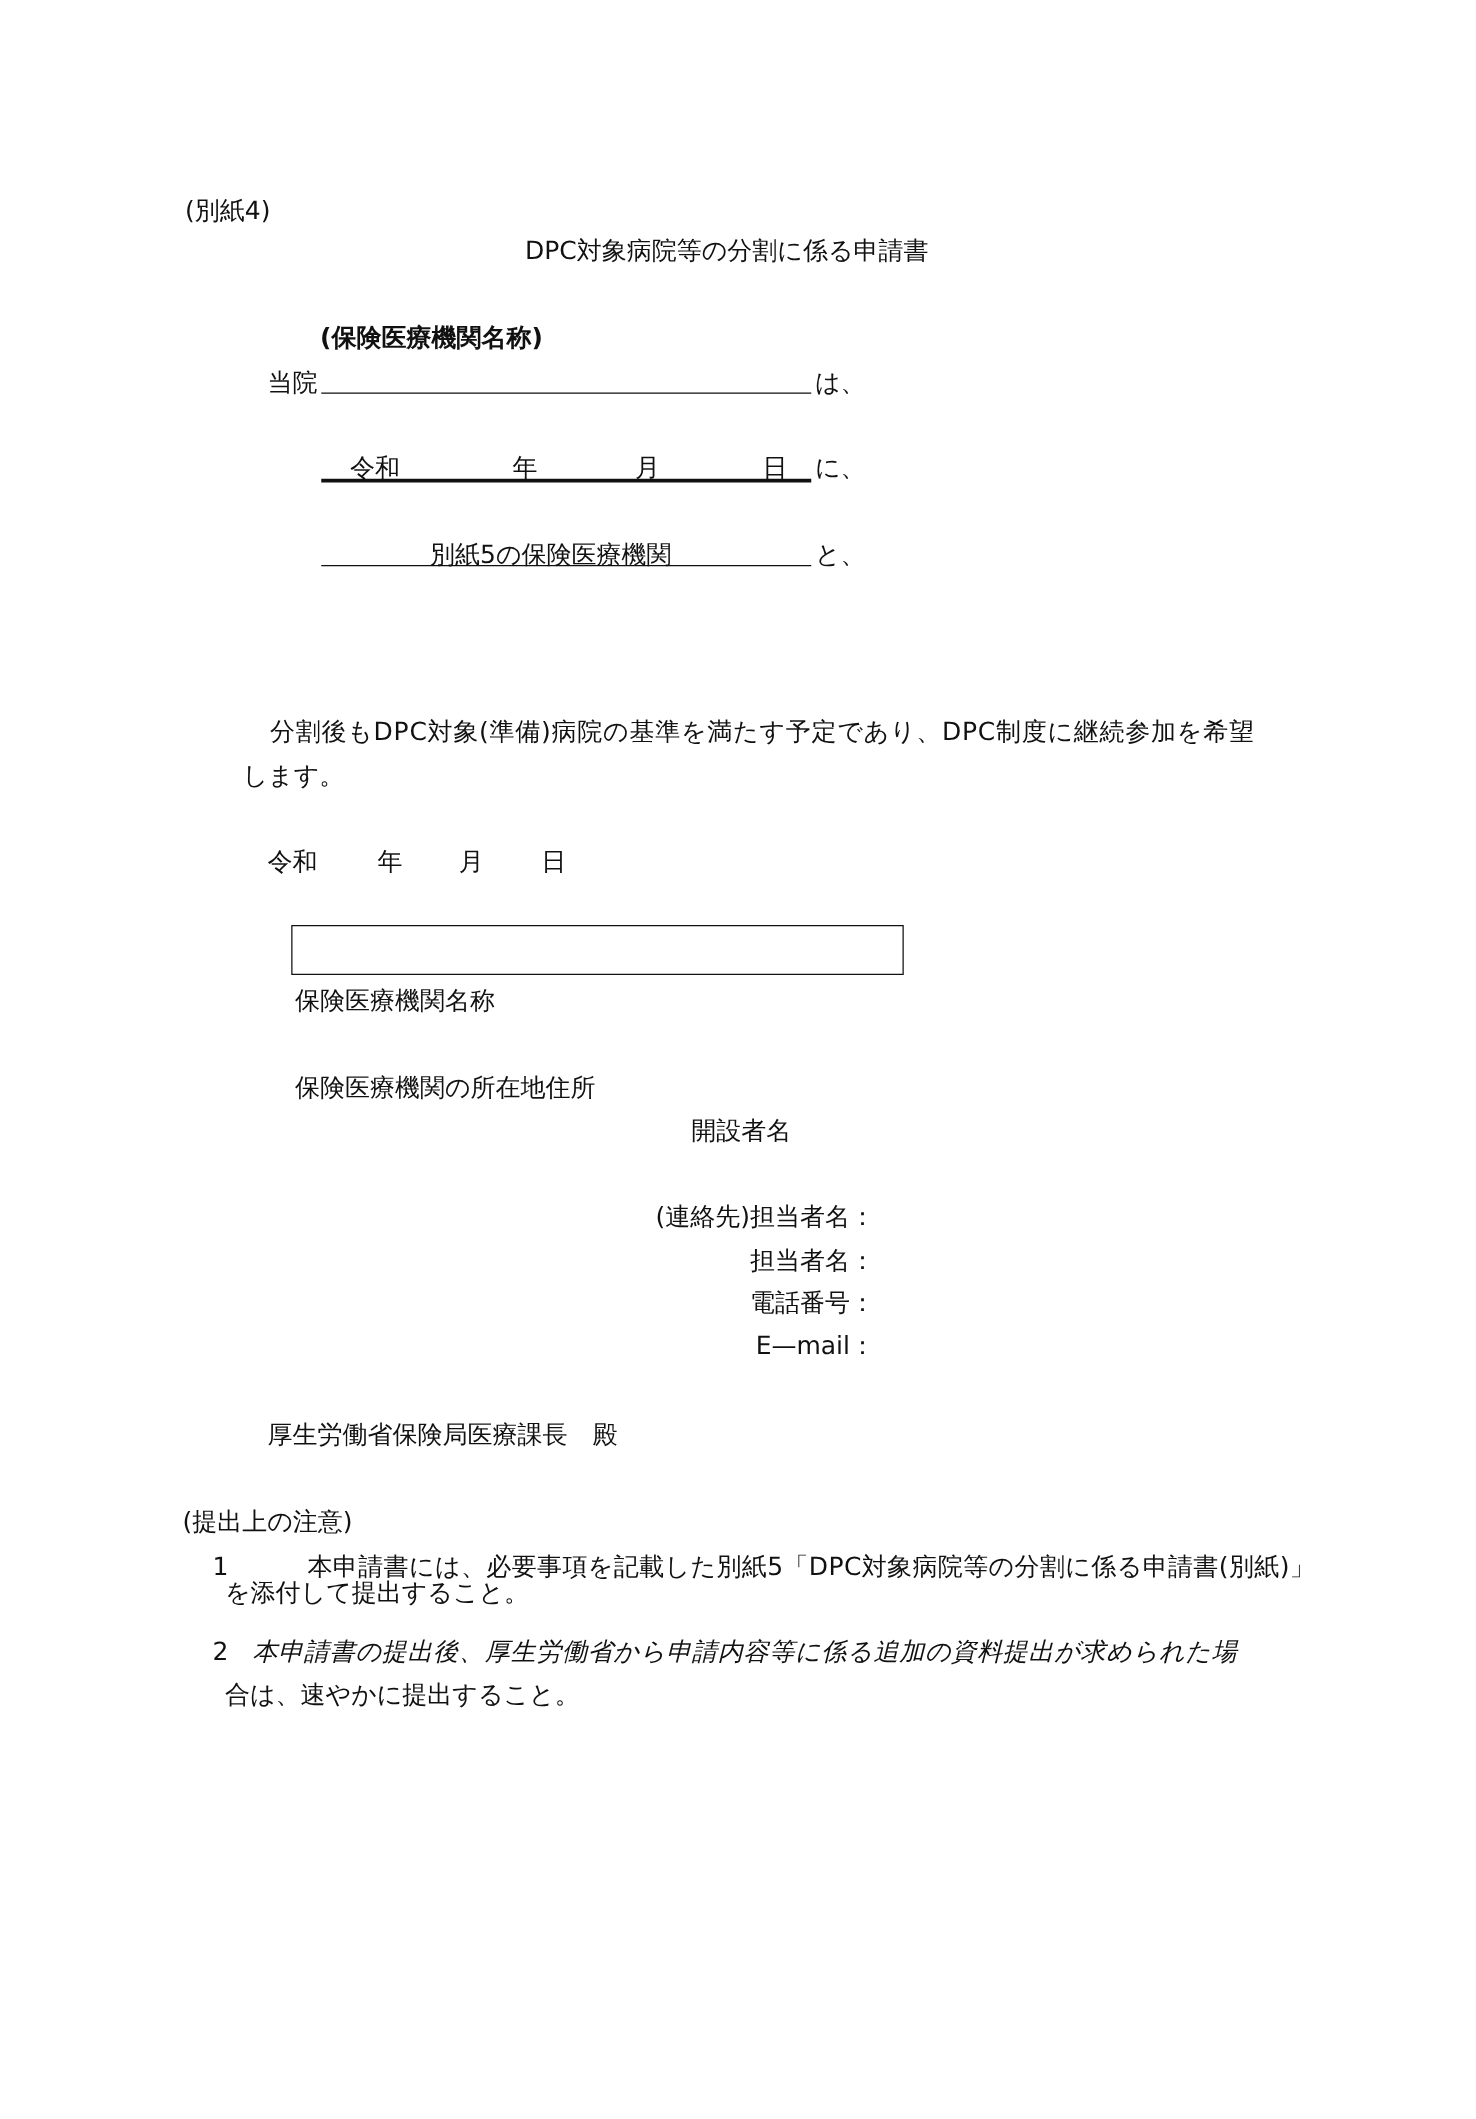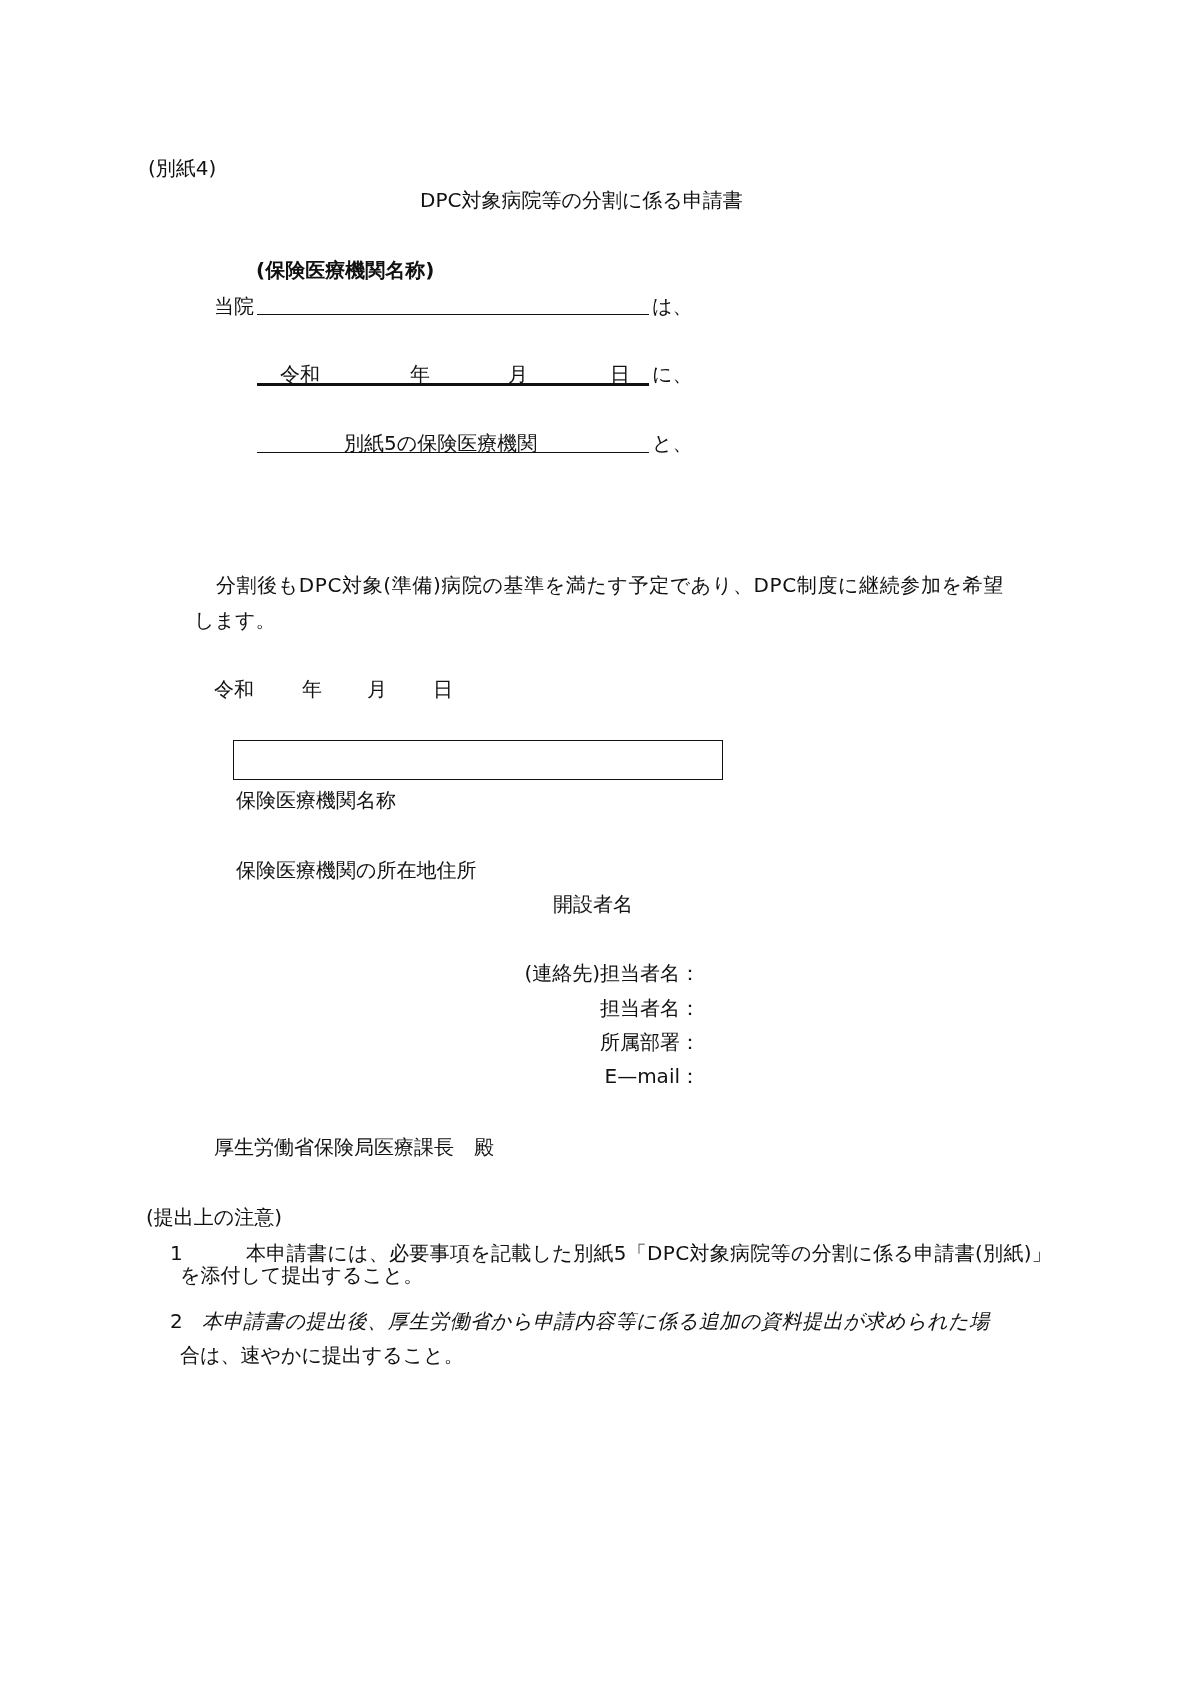--- a/index.html
+++ b/index.html
@@ -49,21 +49,21 @@
 <div class="codebox">
   <div class="cell2"></div>
 </div>
 
 <div class="abs" style="left:236px;top:790px;">保険医療機関名称</div>
 <div class="abs" style="left:236px;top:860px;">保険医療機関の所在地住所</div>
 <div class="abs" style="left:553px;top:894px;">開設者名</div>
 
 <div class="abs right" style="left:400px;width:300px;top:963px;">(連絡先)担当者名：</div>
 <div class="abs right" style="left:400px;width:300px;top:998px;">担当者名：</div>
-<div class="abs right" style="left:400px;width:300px;top:1032px;">所属部署：</div>
+<div class="abs right" style="left:400px;width:300px;top:1032px;">電話番号：</div>
 <div class="abs right" style="left:400px;width:300px;top:1066px;">E—mail：</div>
 
 <div class="abs" style="left:214px;top:1137px;">厚生労働省保険局医療課長　殿</div>
 
 <div class="abs" style="left:146px;top:1207px;">(提出上の注意)</div>
 
 <div class="abs" style="left:170px;top:1243px;">1</div>
 <div class="abs" style="left:202px;top:1243px;letter-spacing:0.3px;margin-left:44px;">本申請書には、必要事項を記載した別紙5「DPC対象病院等の分割に係る申請書(別紙)」</div>
 <div class="abs" style="left:180px;top:1265px;font-family:Liberation Serif, serif;">を添付して提出すること。</div>
 

